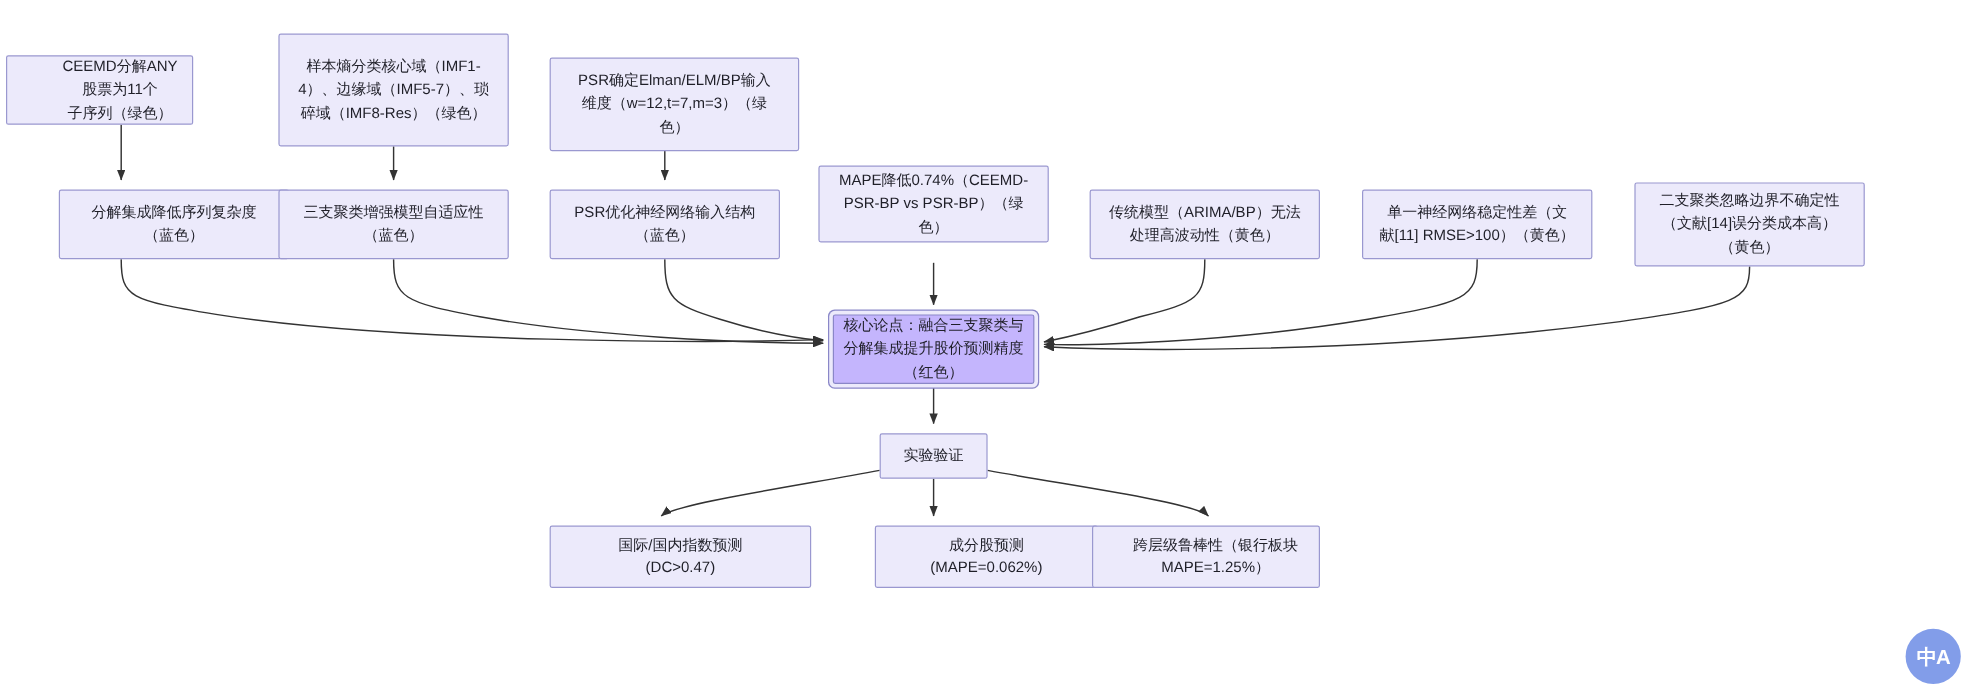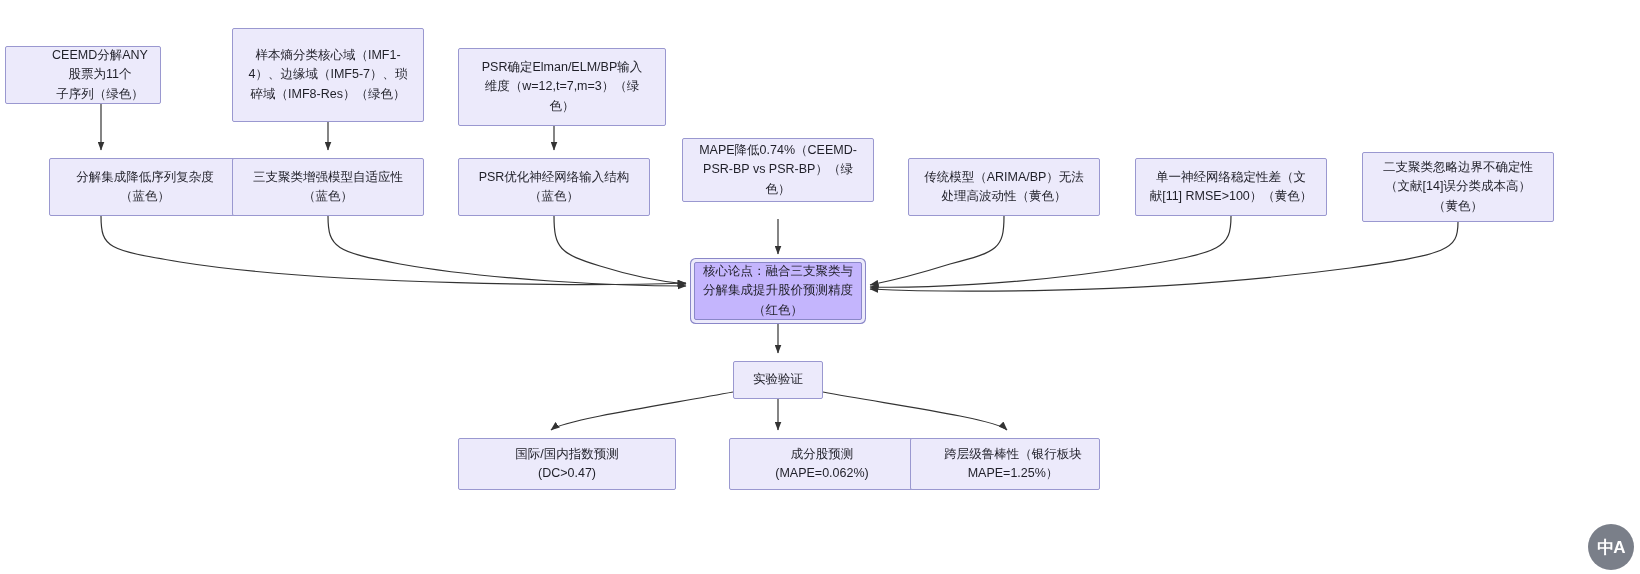--- a/index.html
+++ b/index.html
@@ -49,21 +49,21 @@
     display: block;
     white-space: pre-line;
   }
   .watermark {
     position: absolute;
     right: 6px;
     bottom: 4px;
     width: 46px;
     height: 46px;
     border-radius: 50%;
-    background: #0f172a;
+    background: #1d4ed8;
     opacity: 0.55;
     display: flex;
     align-items: center;
     justify-content: center;
     color: #ffffff;
     font-size: 17px;
     font-weight: bold;
     letter-spacing: -1px;
     overflow: hidden;
   }

